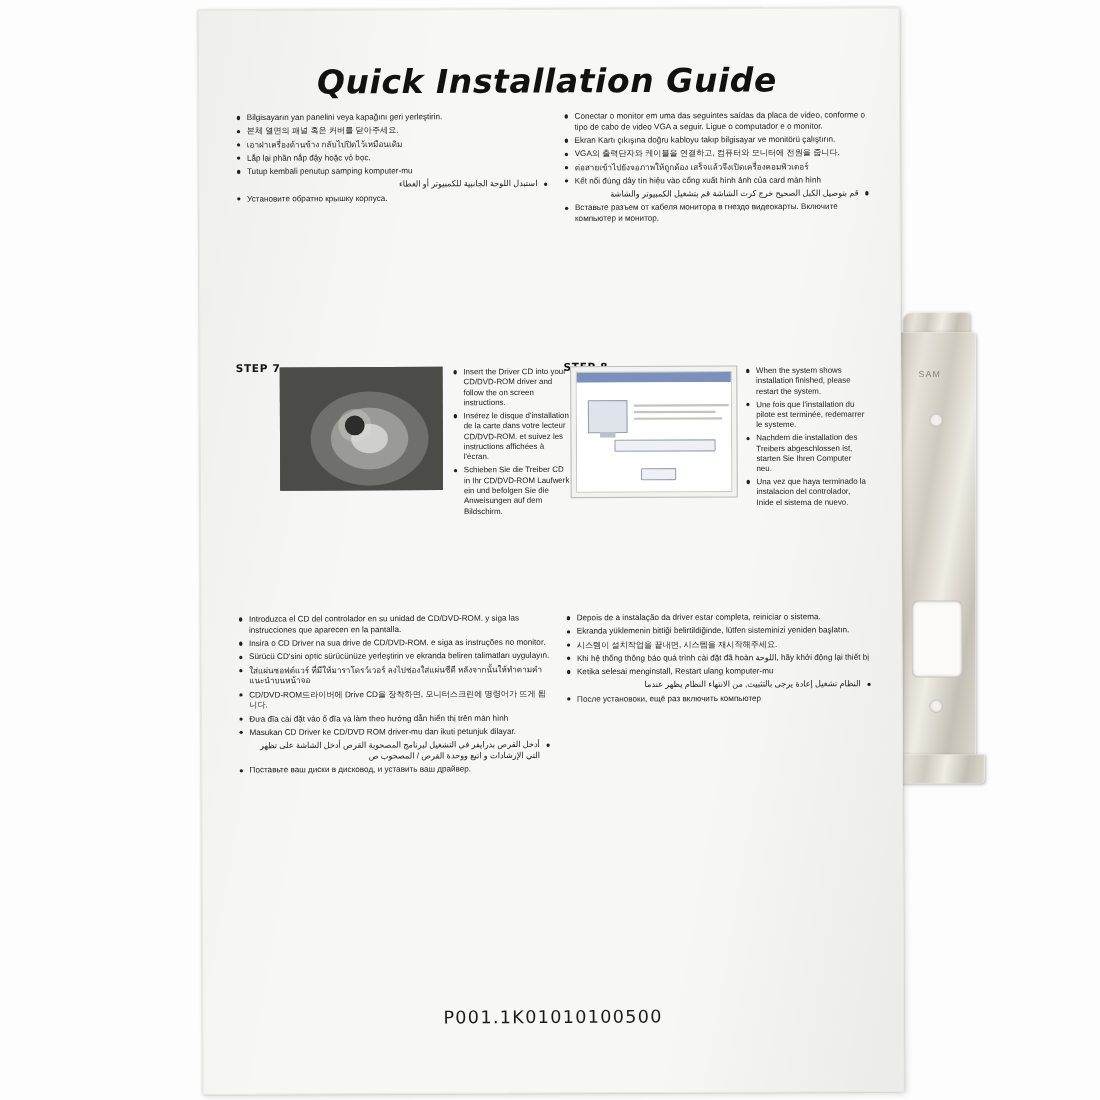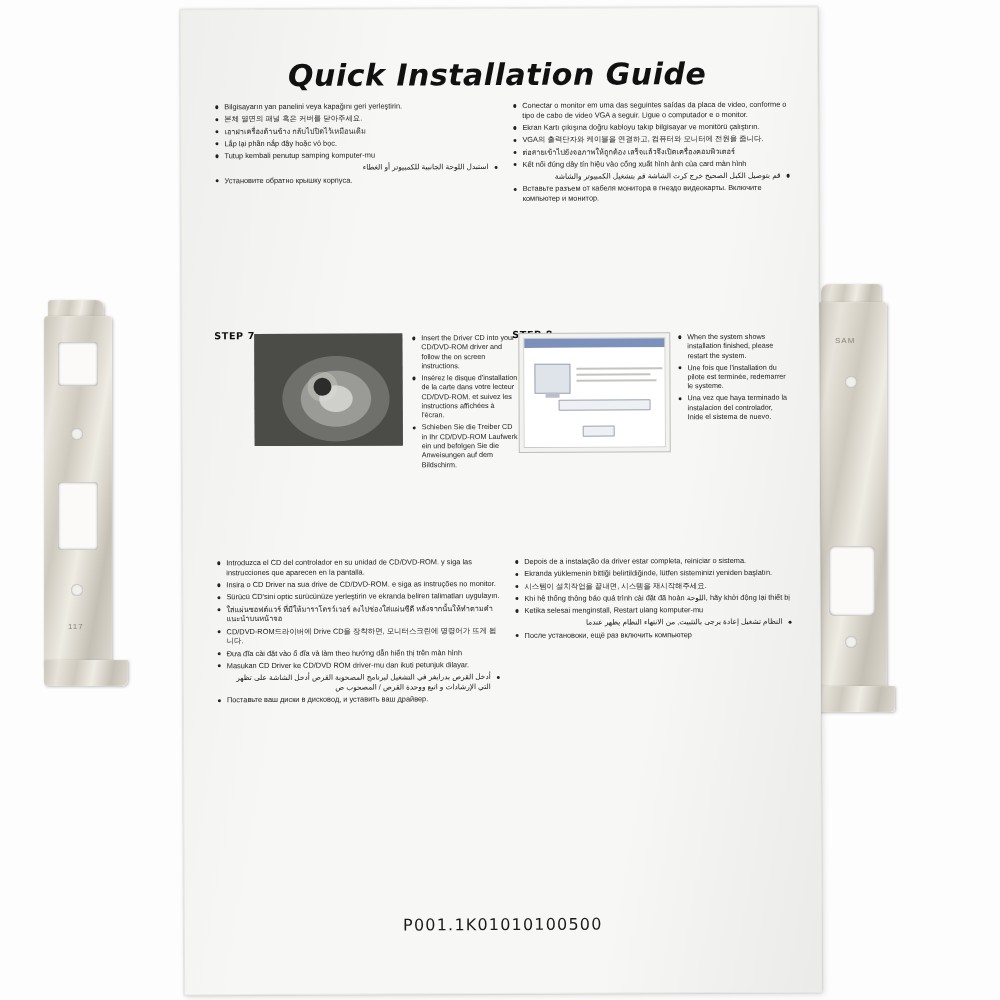--- a/index.html
+++ b/index.html
@@ -104,34 +104,20 @@
 
   .tab{position:absolute;}
 
   .bstamp{position:absolute;font-size:8px;color:#8a857c;letter-spacing:1px;}
 </style>
 </head>
 <body>
 
 <div class="stage">
 
-  <div class="bracket left-br">
-
-    <div class="metal tab" style="left:10px;top:0;width:56px;height:20px;border-radius:3px 8px 0 0;"></div>
-
-    <div class="metal" style="position:absolute;left:6px;top:16px;width:68px;height:352px;border-radius:4px;"></div>
-
-    <div class="slot" style="left:20px;top:42px;width:40px;height:44px;border-radius:4px;"></div>
-    <div class="slot" style="left:20px;top:182px;width:40px;height:68px;border-radius:4px;"></div>
-    <div class="hole" style="left:33px;top:128px;width:12px;height:12px;"></div>
-    <div class="hole" style="left:33px;top:284px;width:12px;height:12px;"></div>
-    <div class="bstamp" style="left:30px;top:322px;">117</div>
-
-    <div class="metal" style="position:absolute;left:6px;top:360px;width:84px;height:26px;border-radius:0 0 6px 4px;"></div>
-  </div>
 
   <div class="bracket right-br">
     <div class="metal tab" style="left:14px;top:0;width:60px;height:22px;border-radius:8px 3px 0 0;"></div>
     <div class="metal" style="position:absolute;left:10px;top:18px;width:70px;height:392px;border-radius:4px;"></div>
     <div class="bstamp" style="left:28px;top:52px;">SAM</div>
     <div class="hole" style="left:38px;top:92px;width:12px;height:12px;"></div>
     <div class="slot" style="left:22px;top:262px;width:46px;height:70px;border-radius:6px;"></div>
     <div class="hole" style="left:38px;top:352px;width:12px;height:12px;"></div>
     <div class="metal" style="position:absolute;left:2px;top:402px;width:86px;height:26px;border-radius:0 0 4px 6px;"></div>
   </div>
@@ -204,20 +190,21 @@
             <div class="txtline" style="left:52px;top:32px;width:80px;"></div>
             <div class="btnbox" style="left:34px;top:52px;width:90px;"></div>
             <div class="btnbox" style="left:58px;top:78px;width:30px;"></div>
           </div>
         </div>
       </div>
       <div class="col sidecol" style="position:absolute;left:164px;top:0;width:112px;">
         <ul class="bl">
           <li>When the system shows installation finished, please restart the system.</li>
           <li>Une fois que l'installation du pilote est terminée, redemarrer le systeme.</li>
+          <li>Nachdem die installation des Treibers abgeschlossen ist, starten Sie Ihren Computer neu.</li>
           <li>Una vez que haya terminado la instalacion del controlador, Inide el sistema de nuevo.</li>
         </ul>
       </div>
     </div>
 
     <div class="col col-right" style="top:548px;">
       <ul class="bl">
         <li>Depois de a instalação da driver estar completa, reiniciar o sistema.</li>
         <li>Ekranda yüklemenin bittiği belirtildiğinde, lütfen sisteminizi yeniden başlatın.</li>
         <li>시스템이 설치작업을 끝내면, 시스템을 재시작해주세요.</li>

